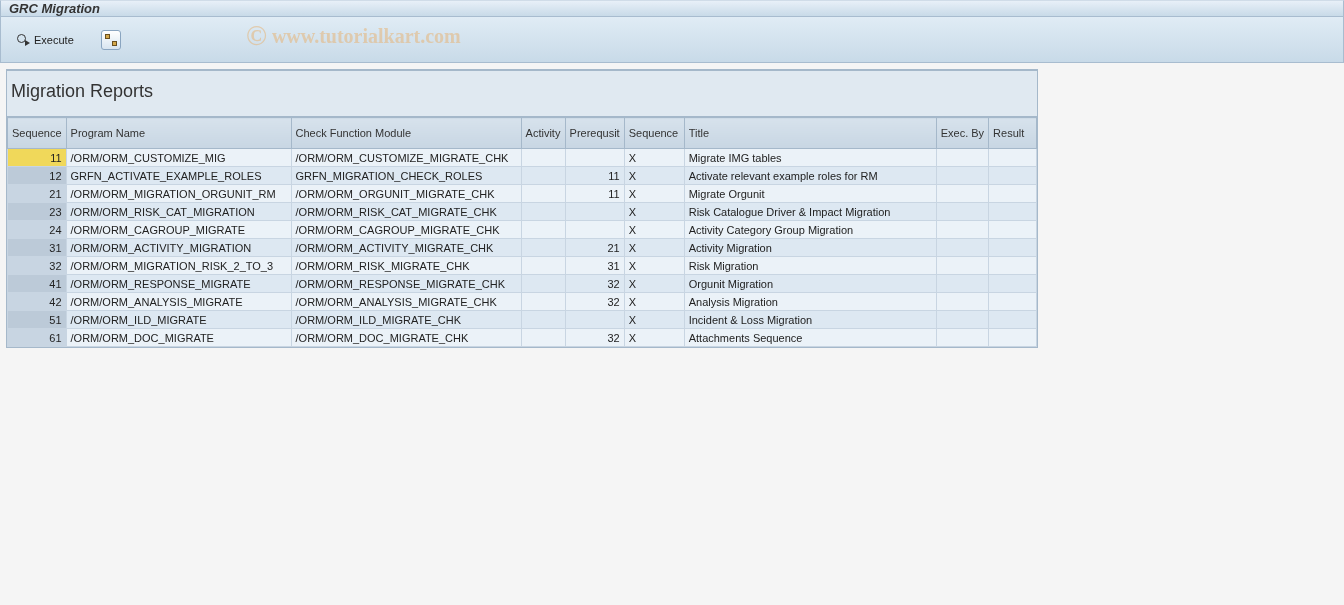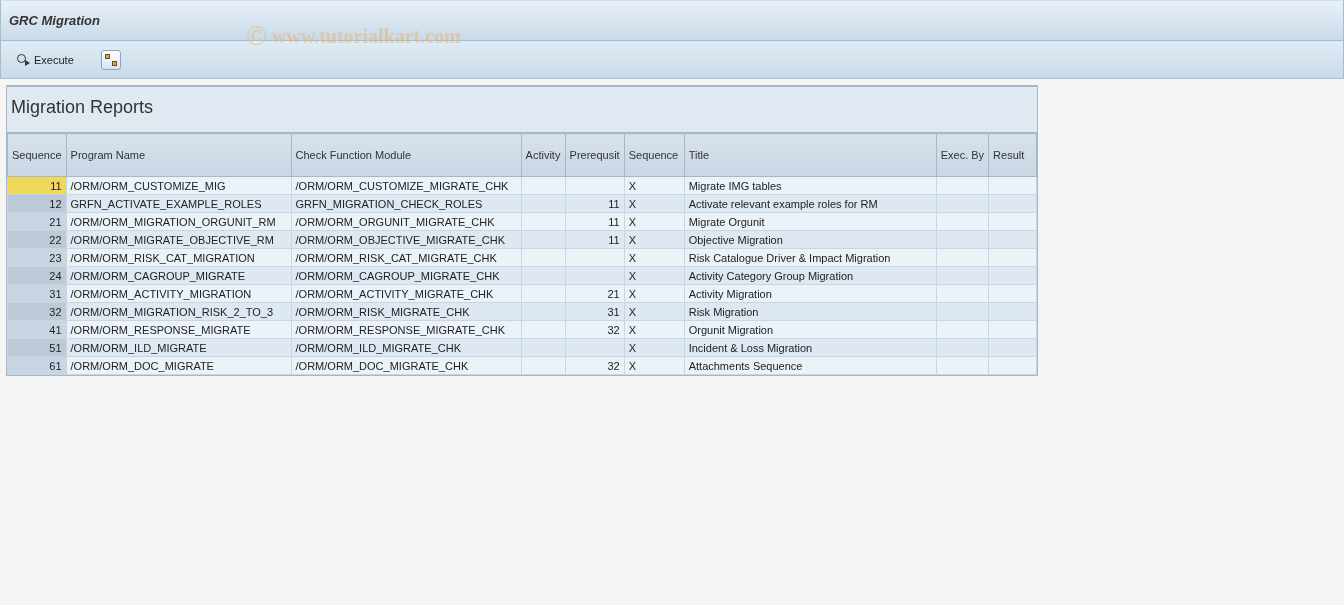--- a/index.html
+++ b/index.html
@@ -13,35 +13,35 @@
       background: #f5f5f5;
       width: 1344px;
       height: 605px;
       overflow: hidden;
       position: relative;
     }
     .title-bar {
       background: linear-gradient(to bottom, #e8f0f8, #c8dae8);
       border: 1px solid #a8bccf;
       border-top: 1px solid #d0dce8;
-      padding: 12px 8px;
+      padding: 0 8px;
       font-weight: bold;
       font-style: italic;
       font-size: 13px;
       color: #333;
     }
     .toolbar {
       background: linear-gradient(to bottom, #e0ecf5, #c8dae8);
       border: 1px solid #a8bccf;
       border-top: none;
       padding: 4px 8px;
       display: flex;
       align-items: center;
       gap: 12px;
-      height: 38px;
+      height: 46px;
     }
     .toolbar-button {
       display: inline-flex;
       align-items: center;
       gap: 4px;
       padding: 2px 6px;
       cursor: pointer;
       font-size: 11px;
       color: #222;
       border: 1px solid transparent;
@@ -132,21 +132,21 @@
       display: inline-block;
       background: #fff;
     }
     table.alv {
       border-collapse: collapse;
       font-size: 11px;
     }
     table.alv th {
       background: linear-gradient(to bottom, #d7e2ec, #c8d6e3);
       border: 1px solid #a5b8ca;
-      padding: 15px 4px;
+      padding: 9px 4px;
       text-align: left;
       font-weight: normal;
       color: #333;
       height: 18px;
       white-space: nowrap;
     }
     table.alv td {
       border: 1px solid #c8d5e2;
       padding: 0 4px;
       height: 18px;
@@ -259,31 +259,20 @@
             <td class="col-prog">/ORM/ORM_MIGRATION_ORGUNIT_RM</td>
             <td class="col-check">/ORM/ORM_ORGUNIT_MIGRATE_CHK</td>
             <td class="col-act"></td>
             <td class="col-prereq align-r">11</td>
             <td class="col-mand">X</td>
             <td class="col-title">Migrate Orgunit</td>
             <td class="col-exec"></td>
             <td class="col-result"></td>
           </tr>
           <tr>
-            <td class="seq col-seq align-r">22</td>
-            <td class="col-prog">/ORM/ORM_MIGRATE_OBJECTIVE_RM</td>
-            <td class="col-check">/ORM/ORM_OBJECTIVE_MIGRATE_CHK</td>
-            <td class="col-act"></td>
-            <td class="col-prereq align-r">11</td>
-            <td class="col-mand">X</td>
-            <td class="col-title">Objective Migration</td>
-            <td class="col-exec"></td>
-            <td class="col-result"></td>
-          </tr>
-          <tr>
             <td class="seq col-seq align-r">23</td>
             <td class="col-prog">/ORM/ORM_RISK_CAT_MIGRATION</td>
             <td class="col-check">/ORM/ORM_RISK_CAT_MIGRATE_CHK</td>
             <td class="col-act"></td>
             <td class="col-prereq align-r"></td>
             <td class="col-mand">X</td>
             <td class="col-title">Risk Catalogue Driver &amp; Impact Migration</td>
             <td class="col-exec"></td>
             <td class="col-result"></td>
           </tr>
@@ -321,20 +310,31 @@
             <td class="col-result"></td>
           </tr>
           <tr>
             <td class="seq col-seq align-r">41</td>
             <td class="col-prog">/ORM/ORM_RESPONSE_MIGRATE</td>
             <td class="col-check">/ORM/ORM_RESPONSE_MIGRATE_CHK</td>
             <td class="col-act"></td>
             <td class="col-prereq align-r">32</td>
             <td class="col-mand">X</td>
             <td class="col-title">Orgunit Migration</td>
+            <td class="col-exec"></td>
+            <td class="col-result"></td>
+          </tr>
+          <tr>
+            <td class="seq col-seq align-r">42</td>
+            <td class="col-prog">/ORM/ORM_ANALYSIS_MIGRATE</td>
+            <td class="col-check">/ORM/ORM_ANALYSIS_MIGRATE_CHK</td>
+            <td class="col-act"></td>
+            <td class="col-prereq align-r">32</td>
+            <td class="col-mand">X</td>
+            <td class="col-title">Analysis Migration</td>
             <td class="col-exec"></td>
             <td class="col-result"></td>
           </tr>
           <tr>
             <td class="seq col-seq align-r">51</td>
             <td class="col-prog">/ORM/ORM_ILD_MIGRATE</td>
             <td class="col-check">/ORM/ORM_ILD_MIGRATE_CHK</td>
             <td class="col-act"></td>
             <td class="col-prereq align-r"></td>
             <td class="col-mand">X</td>

